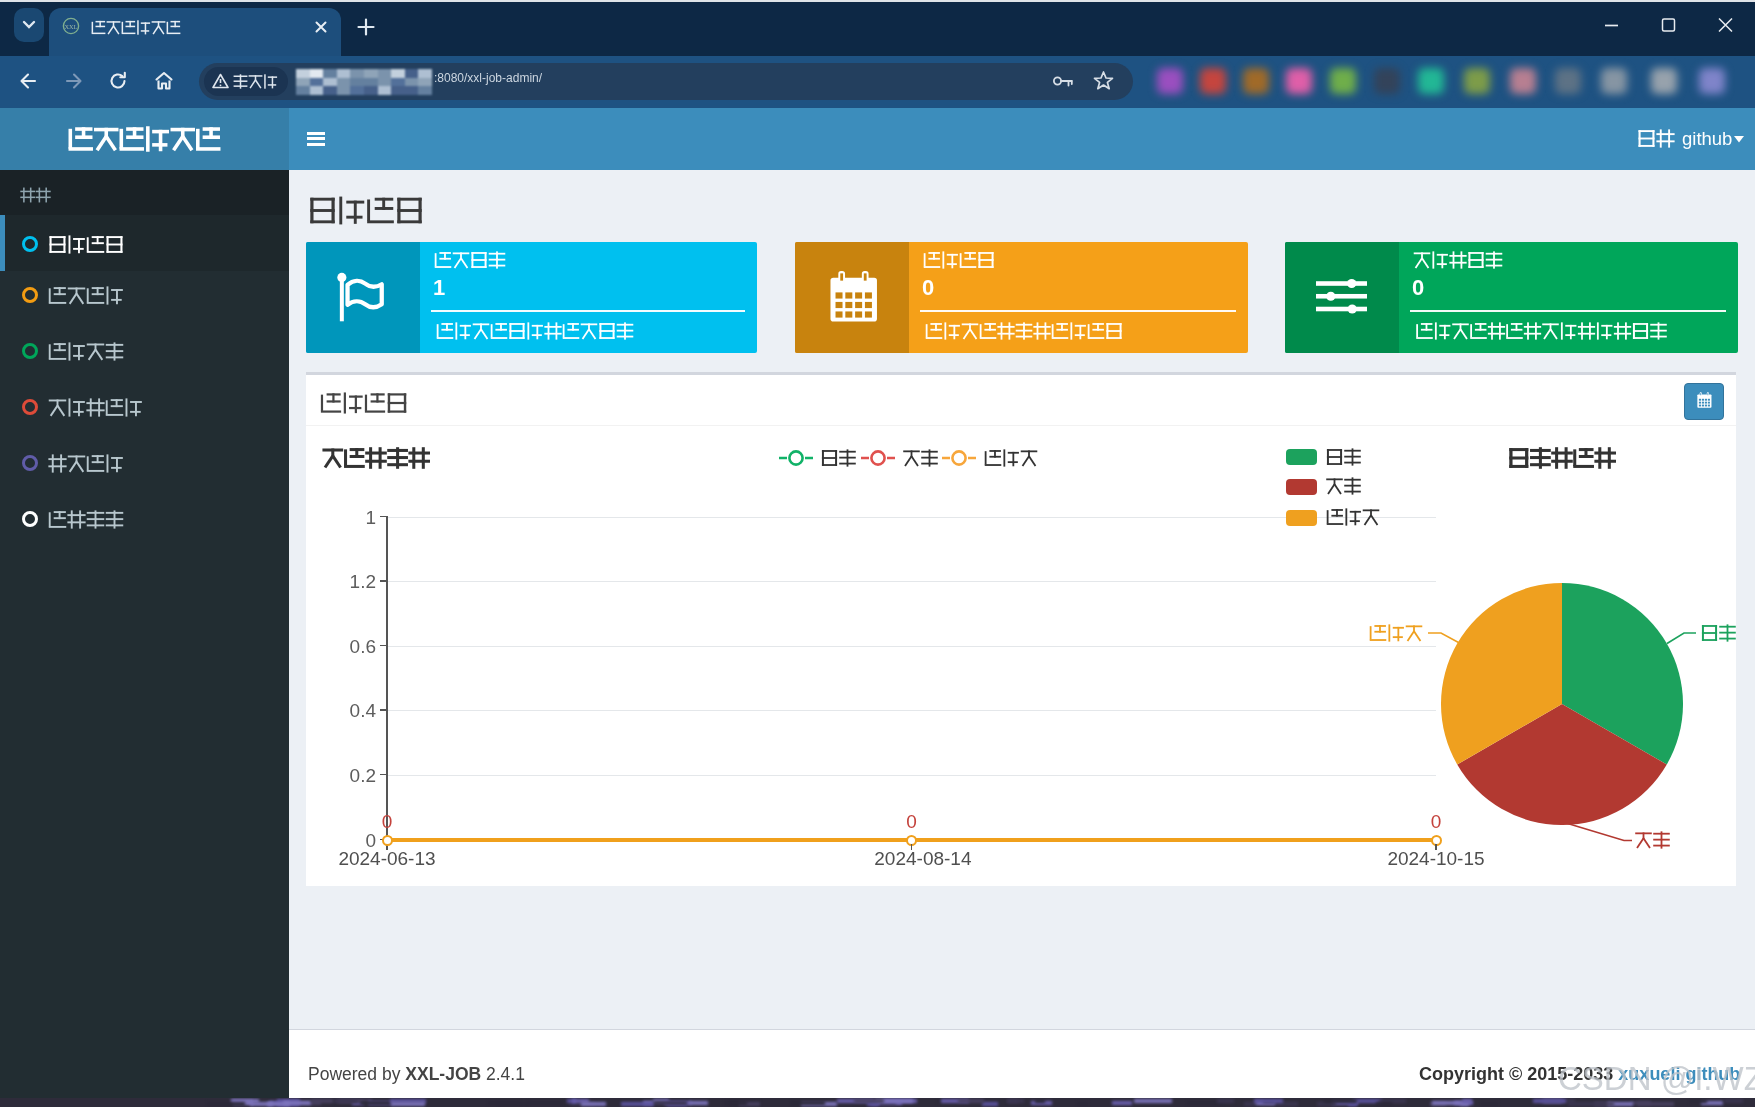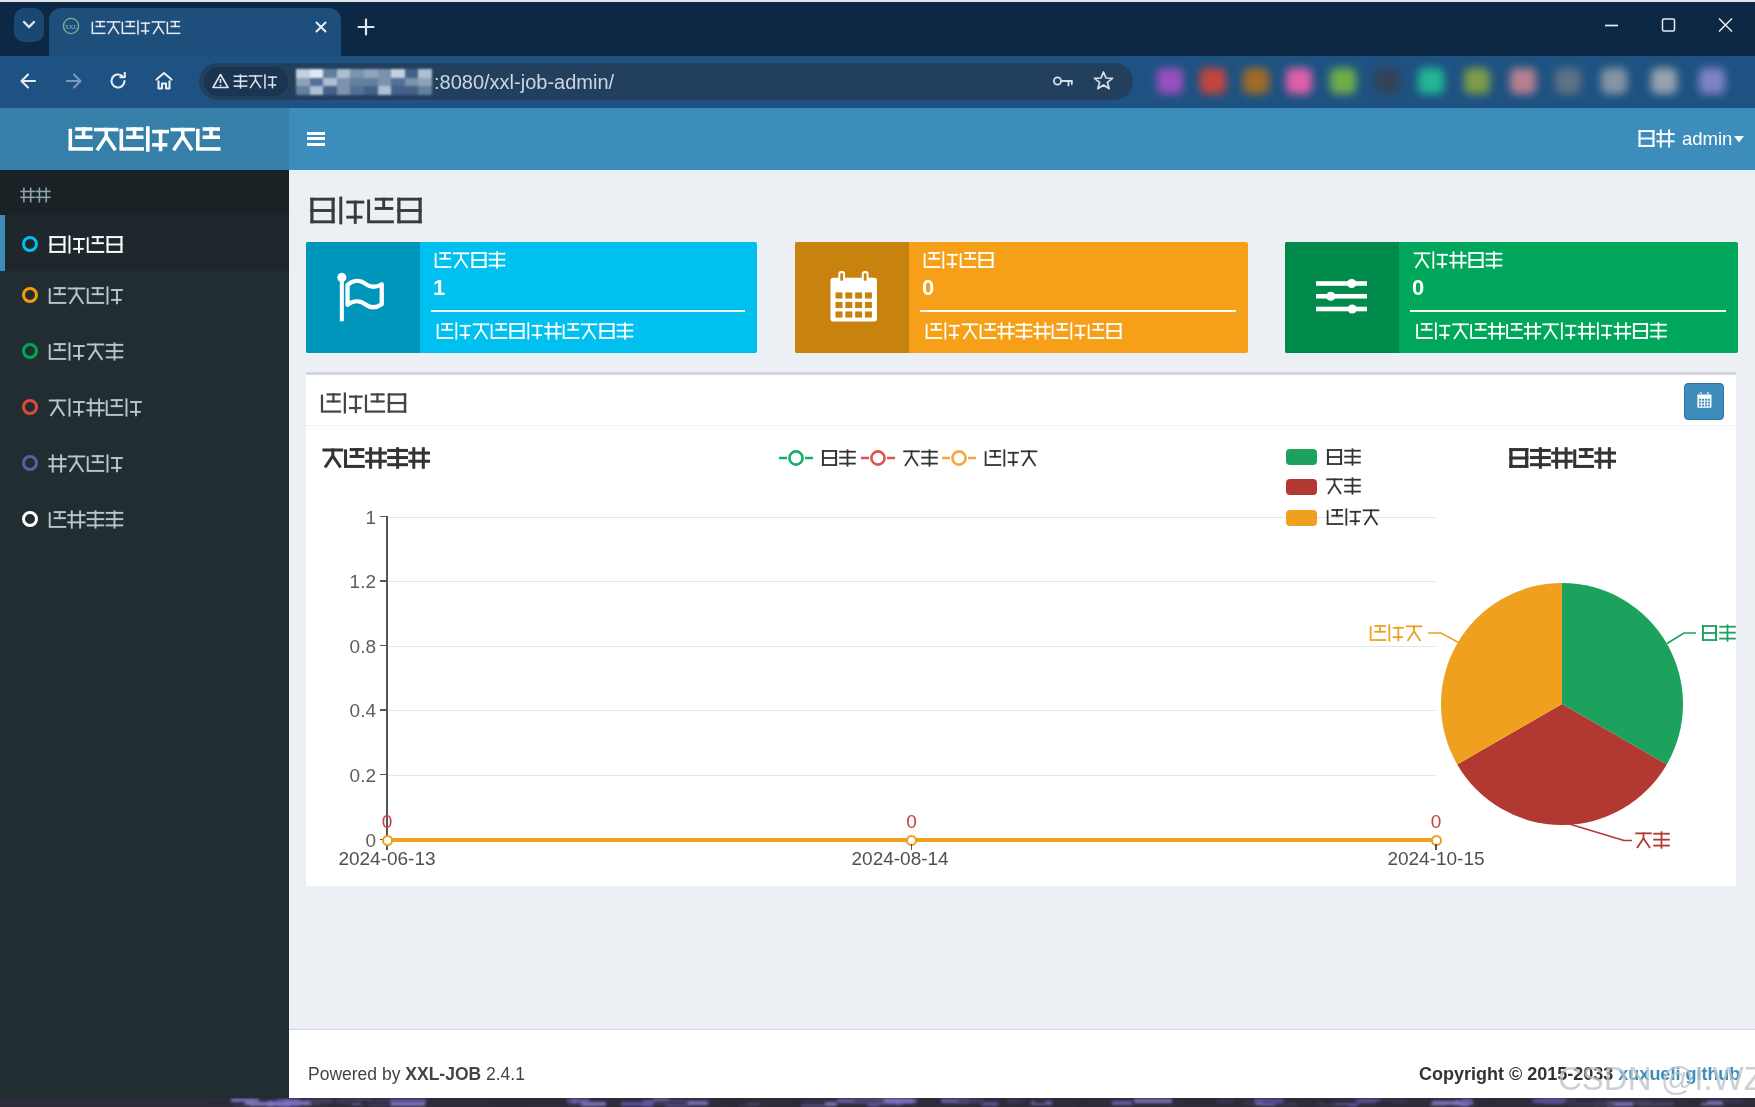--- a/index.html
+++ b/index.html
@@ -128,21 +128,21 @@
       <div style="position:absolute;left:14px;top:17px;width:14px;height:9px;background:#aebfd2"></div>
       <div style="position:absolute;left:27px;top:17px;width:14px;height:9px;background:#46608a"></div>
       <div style="position:absolute;left:41px;top:17px;width:14px;height:9px;background:#7b93ac"></div>
       <div style="position:absolute;left:54px;top:17px;width:14px;height:9px;background:#53709a"></div>
       <div style="position:absolute;left:68px;top:17px;width:14px;height:9px;background:#46608a"></div>
       <div style="position:absolute;left:82px;top:17px;width:14px;height:9px;background:#aebfd2"></div>
       <div style="position:absolute;left:95px;top:17px;width:14px;height:9px;background:#46608a"></div>
       <div style="position:absolute;left:109px;top:17px;width:14px;height:9px;background:#46608a"></div>
       <div style="position:absolute;left:122px;top:17px;width:14px;height:9px;background:#64809f"></div>
     </div>
-    <div style="position:absolute;left:434px;top:72px;font-size:20px;color:#ccd6e0;font-weight:400;line-height:1;white-space:nowrap;">:8080/xxl-job-admin/</div>
+    <div style="position:absolute;left:434px;top:72px;font-size:12px;color:#ccd6e0;font-weight:400;line-height:1;white-space:nowrap;">:8080/xxl-job-admin/</div>
     <svg style="position:absolute;left:1052px;top:73px" width="22" height="16" viewBox="0 0 22 16">
       <circle cx="5.5" cy="8" r="3.6" fill="none" stroke="#d7dee6" stroke-width="1.8"></circle>
       <path d="M9 8 H20 M16.5 8 V12.5 M19.8 8 V11" stroke="#d7dee6" stroke-width="1.8" fill="none" stroke-linecap="round"></path>
     </svg>
     <svg style="position:absolute;left:1093px;top:70px" width="21" height="21" viewBox="0 0 21 21">
       <path d="M10.5 2 L13 8 L19.5 8.3 L14.4 12.4 L16.2 18.7 L10.5 15 L4.8 18.7 L6.6 12.4 L1.5 8.3 L8 8 Z" fill="none" stroke="#d7dee6" stroke-width="1.7" stroke-linejoin="round"></path>
     </svg>
     <div style="position:absolute;left:1157px;top:68px;width:26px;height:26px;background:#9a4fbf;border-radius:6px;filter:blur(4px)"></div>
     <div style="position:absolute;left:1200px;top:68px;width:26px;height:26px;background:#c5453e;border-radius:6px;filter:blur(4px)"></div>
     <div style="position:absolute;left:1243px;top:68px;width:26px;height:26px;background:#a06a28;border-radius:6px;filter:blur(4px)"></div>
@@ -198,21 +198,21 @@
         <rect x="81.0" y="6.0" width="11.0" height="88.0" fill="#ffffff"></rect>
         <rect x="8.0" y="6.0" width="84.0" height="10.0" fill="#ffffff"></rect>
         <rect x="8.0" y="84.0" width="84.0" height="10.0" fill="#ffffff"></rect>
         <rect x="8.0" y="45.0" width="84.0" height="10.0" fill="#ffffff"></rect>
         <rect x="120.0" y="2.0" width="10.0" height="96.0" fill="#ffffff"></rect>
         <rect x="164.0" y="2.0" width="10.0" height="96.0" fill="#ffffff"></rect>
         <rect x="102.0" y="22.0" width="96.0" height="10.0" fill="#ffffff"></rect>
         <rect x="102.0" y="60.0" width="96.0" height="10.0" fill="#ffffff"></rect>
       </svg>
     </div>
-    <div style="position:absolute;left:1682px;top:130px;font-size:18.5px;color:#ffffff;font-weight:400;line-height:1;white-space:nowrap;">admin</div>
+    <div style="position:absolute;left:1682px;top:130px;font-size:18.5px;color:#ffffff;font-weight:400;line-height:1;white-space:nowrap;">github</div>
     <svg style="position:absolute;left:1734px;top:136px" width="10" height="7" viewBox="0 0 10 7">
       <path d="M0 0 L10 0 L5 6.5 Z" fill="#fff"></path>
     </svg>
     <div style="position:absolute;left:0px;top:170px;width:289px;height:928px;background:#222d32;"></div>
     <div style="position:absolute;left:0px;top:170px;width:289px;height:45px;background:#1a2226;"></div>
     <div style="position:absolute;left:20px;top:187px">
       <svg width="31" height="16" viewBox="0 0 200 100" style="display:block">
         <rect x="20.0" y="2.0" width="10.0" height="96.0" fill="#8ea4ae"></rect>
         <rect x="64.0" y="2.0" width="10.0" height="96.0" fill="#8ea4ae"></rect>
         <rect x="2.0" y="22.0" width="96.0" height="10.0" fill="#8ea4ae"></rect>
@@ -799,40 +799,40 @@
         <path d="M250 40 L286 94" stroke="#333333" stroke-width="10.0" fill="none"></path>
       </svg>
     </div>
     <div style="position:absolute;left:387px;top:516.5px;width:1049px;height:1px;background:#e4e7ea;"></div>
     <div style="position:absolute;left:330px;top:507.5px;font-size:19px;color:#5d5d5d;font-weight:400;line-height:1;white-space:nowrap;width:46px;text-align:right">1</div>
     <div style="position:absolute;left:379.5px;top:515.75px;width:7px;height:1.5px;background:#555;"></div>
     <div style="position:absolute;left:387px;top:581px;width:1049px;height:1px;background:#e4e7ea;"></div>
     <div style="position:absolute;left:330px;top:572px;font-size:19px;color:#5d5d5d;font-weight:400;line-height:1;white-space:nowrap;width:46px;text-align:right">1.2</div>
     <div style="position:absolute;left:379.5px;top:580.25px;width:7px;height:1.5px;background:#555;"></div>
     <div style="position:absolute;left:387px;top:645.5px;width:1049px;height:1px;background:#e4e7ea;"></div>
-    <div style="position:absolute;left:330px;top:636.5px;font-size:19px;color:#5d5d5d;font-weight:400;line-height:1;white-space:nowrap;width:46px;text-align:right">0.8</div>
+    <div style="position:absolute;left:330px;top:636.5px;font-size:19px;color:#5d5d5d;font-weight:400;line-height:1;white-space:nowrap;width:46px;text-align:right">0.6</div>
     <div style="position:absolute;left:379.5px;top:644.75px;width:7px;height:1.5px;background:#555;"></div>
     <div style="position:absolute;left:387px;top:710px;width:1049px;height:1px;background:#e4e7ea;"></div>
     <div style="position:absolute;left:330px;top:701px;font-size:19px;color:#5d5d5d;font-weight:400;line-height:1;white-space:nowrap;width:46px;text-align:right">0.4</div>
     <div style="position:absolute;left:379.5px;top:709.25px;width:7px;height:1.5px;background:#555;"></div>
     <div style="position:absolute;left:387px;top:774.5px;width:1049px;height:1px;background:#e4e7ea;"></div>
     <div style="position:absolute;left:330px;top:765.5px;font-size:19px;color:#5d5d5d;font-weight:400;line-height:1;white-space:nowrap;width:46px;text-align:right">0.2</div>
     <div style="position:absolute;left:379.5px;top:773.75px;width:7px;height:1.5px;background:#555;"></div>
     <div style="position:absolute;left:330px;top:830.5px;font-size:19px;color:#5d5d5d;font-weight:400;line-height:1;white-space:nowrap;width:46px;text-align:right">0</div>
     <div style="position:absolute;left:379.5px;top:838.75px;width:7px;height:1.5px;background:#555;"></div>
     <div style="position:absolute;left:386px;top:516px;width:1.8px;height:334px;background:#555;"></div>
     <div style="position:absolute;left:387px;top:838.3px;width:1049px;height:3.6px;background:#f0a01c;"></div>
     <div style="position:absolute;left:381.5px;top:834.5px;width:11px;height:11px;border:2.6px solid #f0a01c;background:#fff;border-radius:50%;box-sizing:border-box"></div>
     <div style="position:absolute;left:367px;top:812px;font-size:19px;color:#c4423c;font-weight:400;line-height:1;white-space:nowrap;width:40px;text-align:center">0</div>
     <div style="position:absolute;left:906.0px;top:834.5px;width:11px;height:11px;border:2.6px solid #f0a01c;background:#fff;border-radius:50%;box-sizing:border-box"></div>
     <div style="position:absolute;left:891.5px;top:812px;font-size:19px;color:#c4423c;font-weight:400;line-height:1;white-space:nowrap;width:40px;text-align:center">0</div>
     <div style="position:absolute;left:1430.5px;top:834.5px;width:11px;height:11px;border:2.6px solid #f0a01c;background:#fff;border-radius:50%;box-sizing:border-box"></div>
     <div style="position:absolute;left:1416px;top:812px;font-size:19px;color:#c4423c;font-weight:400;line-height:1;white-space:nowrap;width:40px;text-align:center">0</div>
     <div style="position:absolute;left:327px;top:849px;font-size:19px;color:#4f4f4f;font-weight:400;line-height:1;white-space:nowrap;width:120px;text-align:center">2024-06-13</div>
-    <div style="position:absolute;left:851.5px;top:849px;font-size:19px;color:#4f4f4f;font-weight:400;line-height:1;white-space:nowrap;width:120px;text-align:left">2024-08-14</div>
+    <div style="position:absolute;left:851.5px;top:849px;font-size:19px;color:#4f4f4f;font-weight:400;line-height:1;white-space:nowrap;width:120px;text-align:right">2024-08-14</div>
     <div style="position:absolute;left:1376px;top:849px;font-size:19px;color:#4f4f4f;font-weight:400;line-height:1;white-space:nowrap;width:120px;text-align:center">2024-10-15</div>
     <div style="position:absolute;left:910.75px;top:843.5px;width:1.5px;height:6.5px;background:#555;"></div>
     <div style="position:absolute;left:1435.25px;top:843.5px;width:1.5px;height:6.5px;background:#555;"></div>
     <div style="position:absolute;left:1286px;top:449px;width:31px;height:16px;background:#1ca25d;border-radius:4px"></div>
     <div style="position:absolute;left:1325px;top:447.8px">
       <svg width="37" height="18" viewBox="0 0 200 100" style="display:block">
         <rect x="8.0" y="6.0" width="11.0" height="88.0" fill="#333333"></rect>
         <rect x="81.0" y="6.0" width="11.0" height="88.0" fill="#333333"></rect>
         <rect x="8.0" y="6.0" width="84.0" height="10.0" fill="#333333"></rect>
         <rect x="8.0" y="84.0" width="84.0" height="10.0" fill="#333333"></rect>

